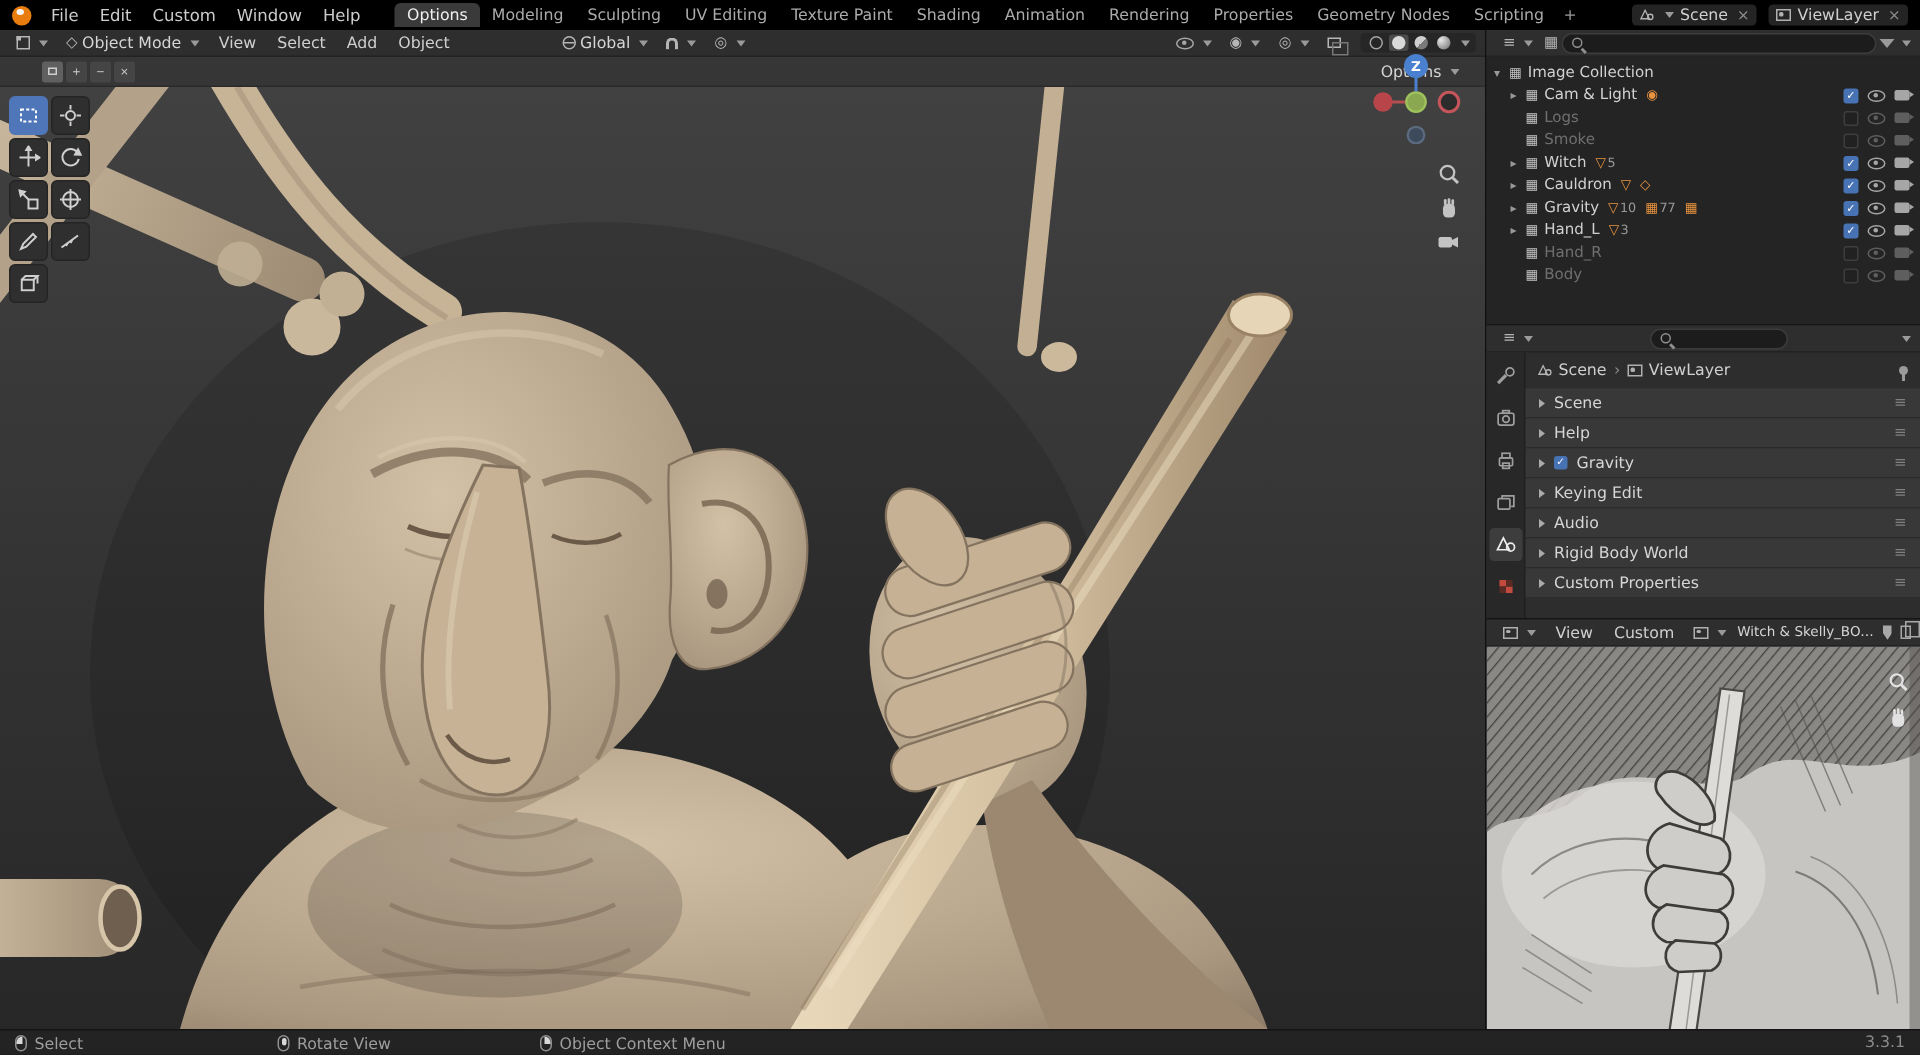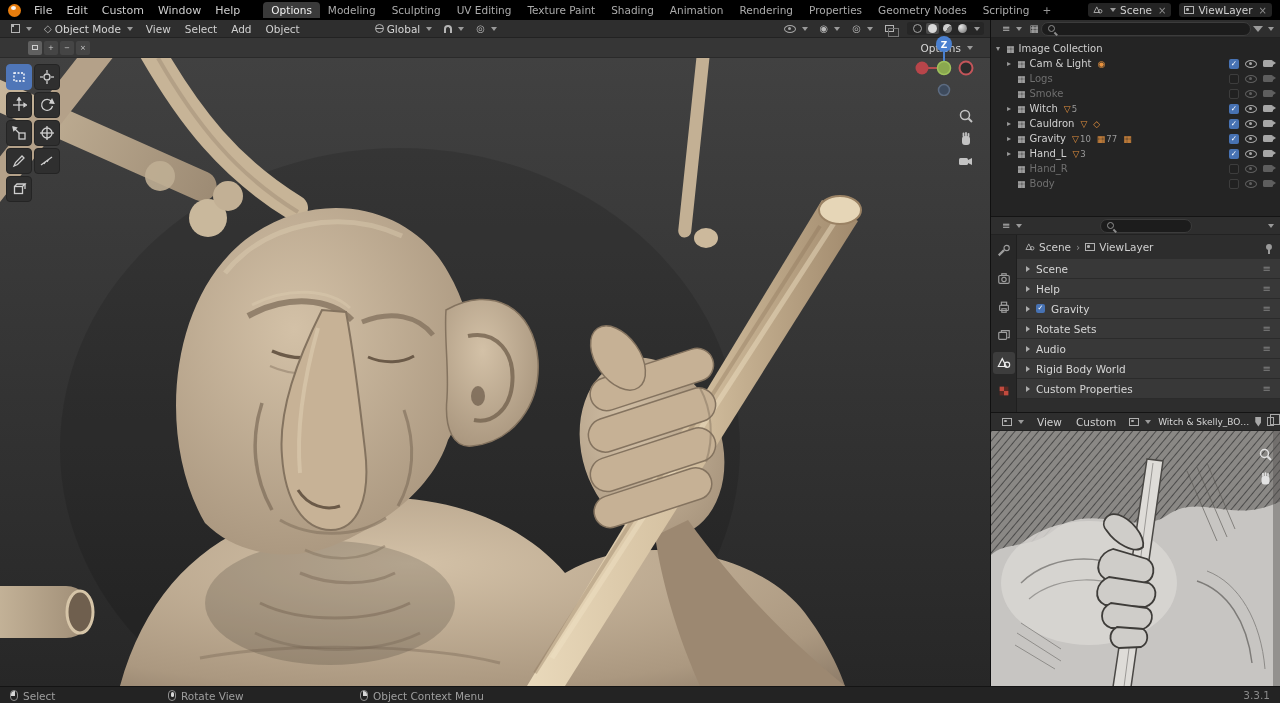--- a/index.html
+++ b/index.html
@@ -644,21 +644,21 @@
                 <span class="grip">≡</span>
               </div>
             <div class="prow">
                 <span class="chev"></span>
                 <span class="chk on sm">✓</span>
                 <span>Gravity</span>
                 <span class="grip">≡</span>
               </div>
             <div class="prow">
                 <span class="chev"></span>
-                <span>Rotate Sets</span>
+                <span>Keying Edit</span>
                 <span class="grip">≡</span>
               </div>
             <div class="prow">
                 <span class="chev"></span>
                 <span>Audio</span>
                 <span class="grip">≡</span>
               </div>
             <div class="prow">
                 <span class="chev"></span>
                 <span>Rigid Body World</span>
@@ -736,21 +736,21 @@
     </div>
   </div>
 
   <div class="statusbar">
     <span class="sb-item" style="left:10px">
       <span class="mouse left">
           <i></i>
         </span>
       <span>Select</span>
     </span>
-    <span class="sb-item" style="left:168px">
+    <span class="sb-item" style="left:185px">
       <span class="mouse mid">
           <i></i>
         </span>
       <span>Rotate View</span>
     </span>
     <span class="sb-item" style="left:360px">
       <span class="mouse right">
           <i></i>
         </span>
       <span>Object Context Menu</span>

